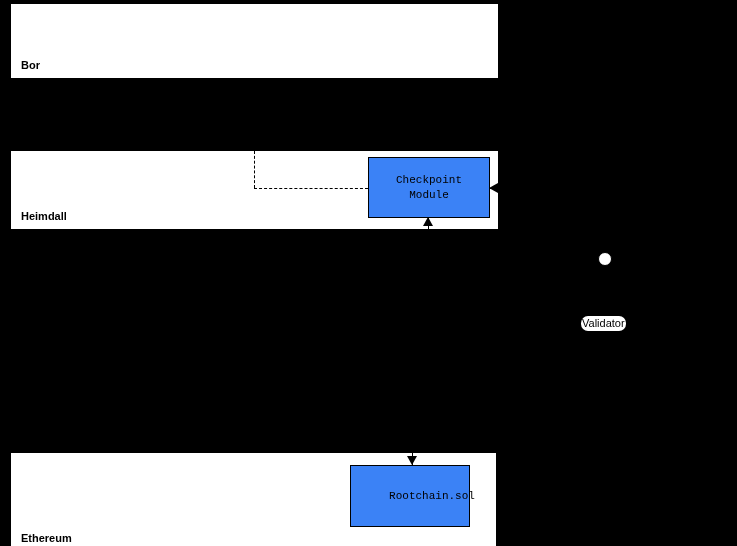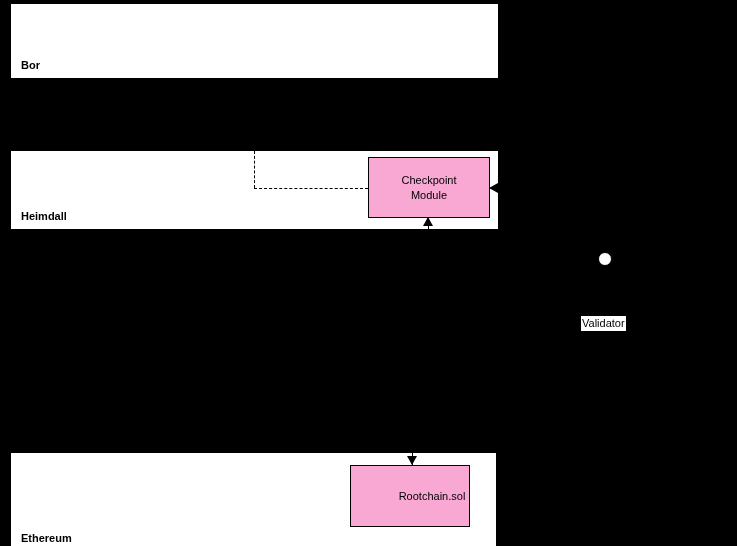--- a/index.html
+++ b/index.html
@@ -36,28 +36,28 @@
     white-space: nowrap;
   }
 
   #lane-bor      { left: 10px; top: 3px;   width: 489px; height: 76px; }
   #lane-heimdall { left: 10px; top: 150px; width: 489px; height: 80px; }
   #lane-ethereum { left: 10px; top: 452px; width: 487px; height: 100px; }
 
   
   .node {
     position: absolute;
-    background: #f9a8d4;
+    background: #3b82f6;
     border: 1px solid #000000;
     box-sizing: border-box;
     display: flex;
     align-items: center;
     justify-content: center;
     text-align: center;
-    font-family: Liberation Sans, sans-serif;
+    font-family: Liberation Mono, monospace;
     font-size: 11px;
     color: #000000;
     line-height: 15px;
     z-index: 4;
   }
   #node-checkpoint { left: 368px; top: 157px; width: 122px; height: 61px; }
   #node-rootchain  { left: 350px; top: 465px; width: 120px; height: 62px; padding-left: 44px; }
 
   
   .edge { position: absolute; z-index: 3; }
@@ -159,20 +159,21 @@
   #validator-label {
     position: absolute;
     left: 6px; top: 68px;
     background: #ffffff;
     color: #000000;
     font-family: "Liberation Sans", sans-serif;
     font-size: 11px;
     line-height: 15px;
     padding: 0 1px;
     white-space: nowrap;
+    border-radius: 7px;
   }
 </style>
 </head>
 <body>
 
 <div id="canvas">
 
   <div class="lane" id="lane-heimdall">
     <div class="lane-label">Heimdall</div>
   </div>

